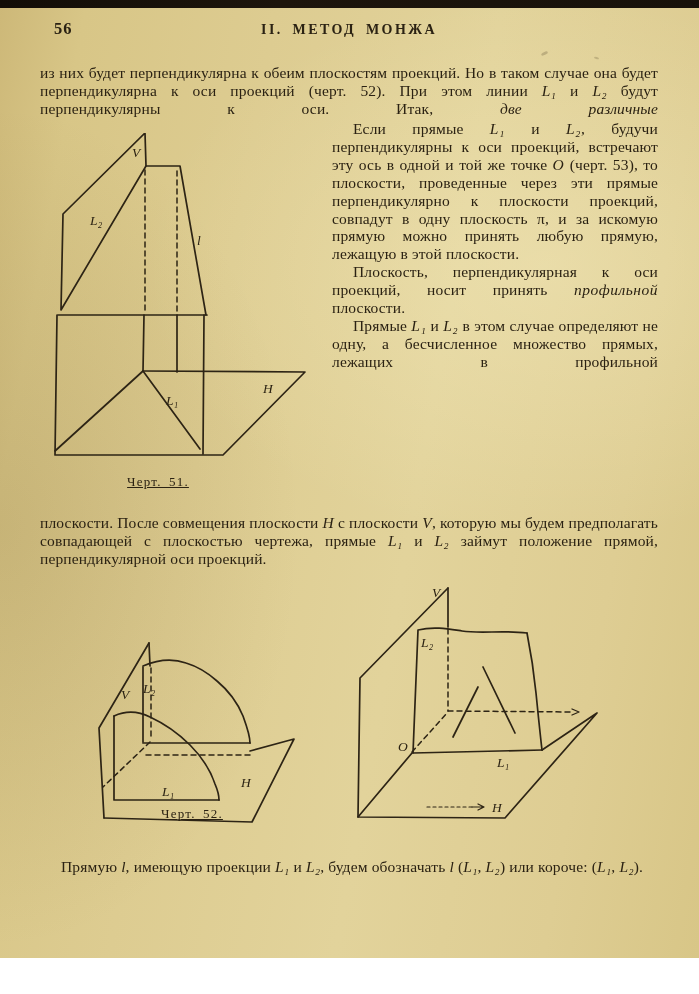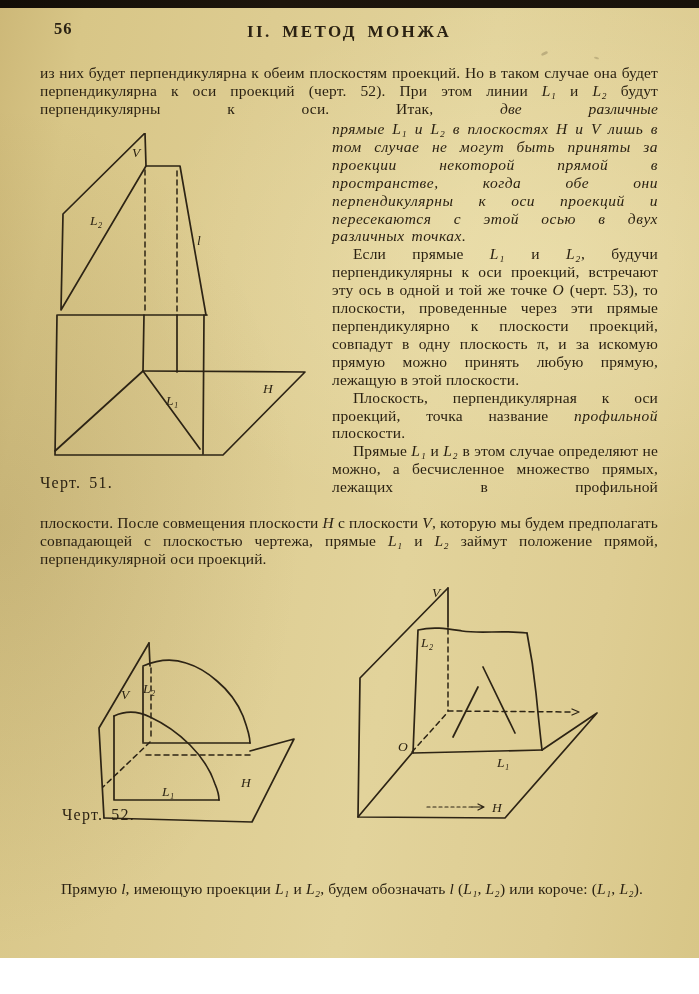--- a/index.html
+++ b/index.html
@@ -9,45 +9,45 @@
     overflow:hidden;
     font-family:"Liberation Serif","DejaVu Serif",serif;
     color:#2b2213;
     background:
       radial-gradient(ellipse 620px 420px at 78% 28%, rgba(255,248,208,0.30), rgba(255,248,208,0) 65%),
       radial-gradient(ellipse 500px 700px at 0% 55%, rgba(120,95,45,0.18), rgba(120,95,45,0) 60%),
       linear-gradient(100deg,#cdb878 0%,#d8c687 10%,#ddcc91 32%,#e2d39b 58%,#decd93 82%,#d8c687 100%);
   }
   .scan-edge-top{position:absolute;left:0;top:0;width:699px;height:8px;background:linear-gradient(90deg,#120d07,#1d150c 40%,#17110a);}
   .pagenum{position:absolute;left:54px;top:19px;font-size:16.5px;font-weight:bold;letter-spacing:1px;}
-  .runhead{position:absolute;left:40px;top:22px;width:618px;text-align:center;font-size:17px;font-weight:bold;letter-spacing:2.4px;word-spacing:4px;}
+  .runhead{position:absolute;left:40px;top:22px;width:618px;text-align:center;font-size:14px;font-weight:bold;letter-spacing:2.4px;word-spacing:4px;}
   .speck{position:absolute;background:rgba(60,48,25,0.45);border-radius:50%;}
   .sp1{left:541px;top:52px;width:7px;height:3px;transform:rotate(-25deg);opacity:.5;}
   .sp2{left:594px;top:57px;width:5px;height:2px;transform:rotate(15deg);opacity:.45;}
 
   .bodytext{font-size:15.5px;line-height:17.9px;text-align:justify;letter-spacing:0.15px;}
   .bodytext p{margin:0;}
   .ind{text-indent:21px;}
   .jlast{text-align-last:justify;}
   .it{font-style:italic;}
   .colwrap .it{letter-spacing:0.5px;word-spacing:2.5px;}
 
   .block-top{position:absolute;left:40px;top:64px;width:618px;}
   .colwrap{position:absolute;left:332px;top:120px;width:326px;}
   .block-mid{position:absolute;left:40px;top:514px;width:618px;}
-  .block-bottom{position:absolute;left:40px;top:858px;width:618px;line-height:18.3px;margin-top:22px;}
+  .block-bottom{position:absolute;left:40px;top:858px;width:618px;line-height:18.3px;}
 
   .fig{position:absolute;}
   .fig51{left:40px;top:133px;width:300px;height:380px;}
   .fig52{left:62px;top:600px;width:260px;height:260px;}
   .fig53{left:350px;top:585px;width:310px;height:260px;}
   .figline{stroke:#2d2415;stroke-width:1.7;fill:none;stroke-linecap:round;stroke-linejoin:round;}
   .figdash{stroke:#2d2415;stroke-width:1.5;fill:none;stroke-dasharray:5 4;stroke-linecap:round;}
   .figlabel{font-family:"Liberation Serif","DejaVu Serif",serif;font-style:italic;font-size:13.5px;fill:#2b2213;}
-  .caption{position:absolute;text-align:left;font-size:16px;letter-spacing:1.2px;word-spacing:3px;}
+  .caption{position:absolute;text-align:center;font-size:13px;letter-spacing:1.2px;word-spacing:3px;text-decoration:underline;}
   .cap51{left:0;top:341px;width:236px;}
   .cap52{left:62px;top:806px;width:260px;}
   .cap53{left:350px;top:840px;width:230px;}
 </style>
 </head>
 <body>
 
 <div class="page">
 
   <div class="scan-edge-top"></div>
@@ -85,24 +85,23 @@
       <text class="figlabel" x="92" y="24">V</text>
       <text class="figlabel" x="50" y="92">L₂</text>
       <text class="figlabel" x="157" y="112">l</text>
       <text class="figlabel" x="126" y="272">L₁</text>
       <text class="figlabel" x="223" y="260">H</text>
     </svg>
     <div class="caption cap51">Черт. 51.</div>
   </div>
 
   <div class="bodytext colwrap">
-    <p><span class="it">прямые L₁ и L₂ в плоскостях H и V лишь в том случае не могут быть приняты за проекции некоторой прямой в пространстве, когда обе они перпендикулярны к оси проекций и пересекаются с этой осью в двух различных точках.</span></p>
     <p class="ind"><span>Если прямые </span><span class="it">L₁</span><span> и </span><span class="it">L₂</span><span>, будучи перпендикулярны к оси проекций, встречают эту ось в одной и той же точке </span><span class="it">O</span><span> (черт. 53), то плоскости, проведенные через эти прямые перпендикулярно к плоскости проекций, совпадут в одну плоскость π, и за искомую прямую можно принять любую прямую, лежащую в этой плоскости.</span></p>
-    <p class="ind"><span>Плоскость, перпендикулярная к оси проекций, точка название </span><span class="it">профильной</span><span> плоскости.</span></p>
-    <p class="ind jlast"><span>Прямые </span><span class="it">L₁</span><span> и </span><span class="it">L₂</span><span> в этом случае определяют не можно, а бесчисленное множество прямых, лежащих в профильной</span></p>
+    <p class="ind"><span>Плоскость, перпендикулярная к оси проекций, носит принять </span><span class="it">профильной</span><span> плоскости.</span></p>
+    <p class="ind jlast"><span>Прямые </span><span class="it">L₁</span><span> и </span><span class="it">L₂</span><span> в этом случае определяют не одну, а бесчисленное множество прямых, лежащих в профильной</span></p>
   </div>
 
   <div class="bodytext block-mid">
     <p><span>плоскости. После совмещения плоскости </span><span class="it">H</span><span> с плоскости </span><span class="it">V</span><span>, которую мы будем предполагать совпадающей с плоскостью чертежа, прямые </span><span class="it">L₁</span><span> и </span><span class="it">L₂</span><span> займут положение прямой, перпендикулярной оси проекций.</span></p>
   </div>
 
   <div class="fig fig52">
     <svg width="250" height="240" viewBox="0 0 250 240">
 
       <path class="figline" d="M87,43 L37,128 L42,218"></path>

